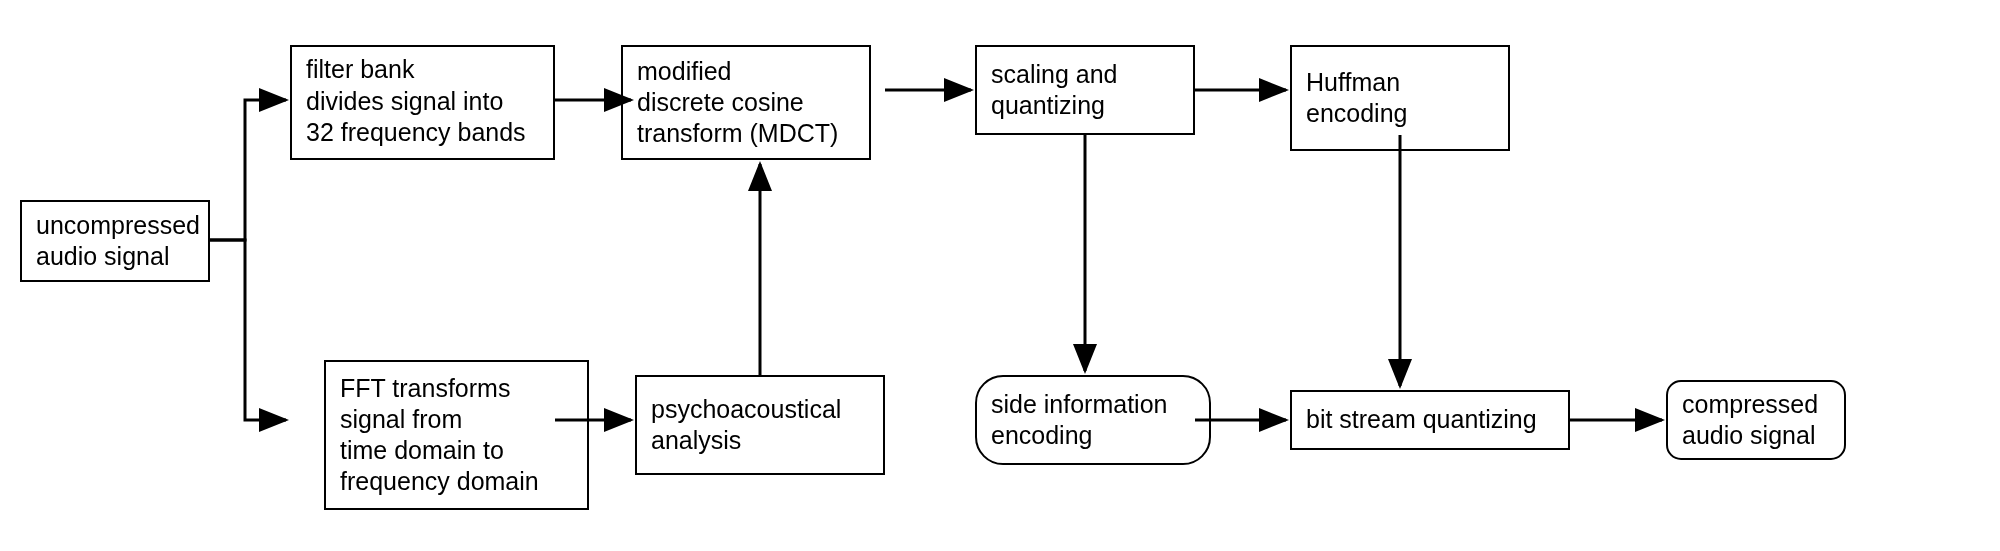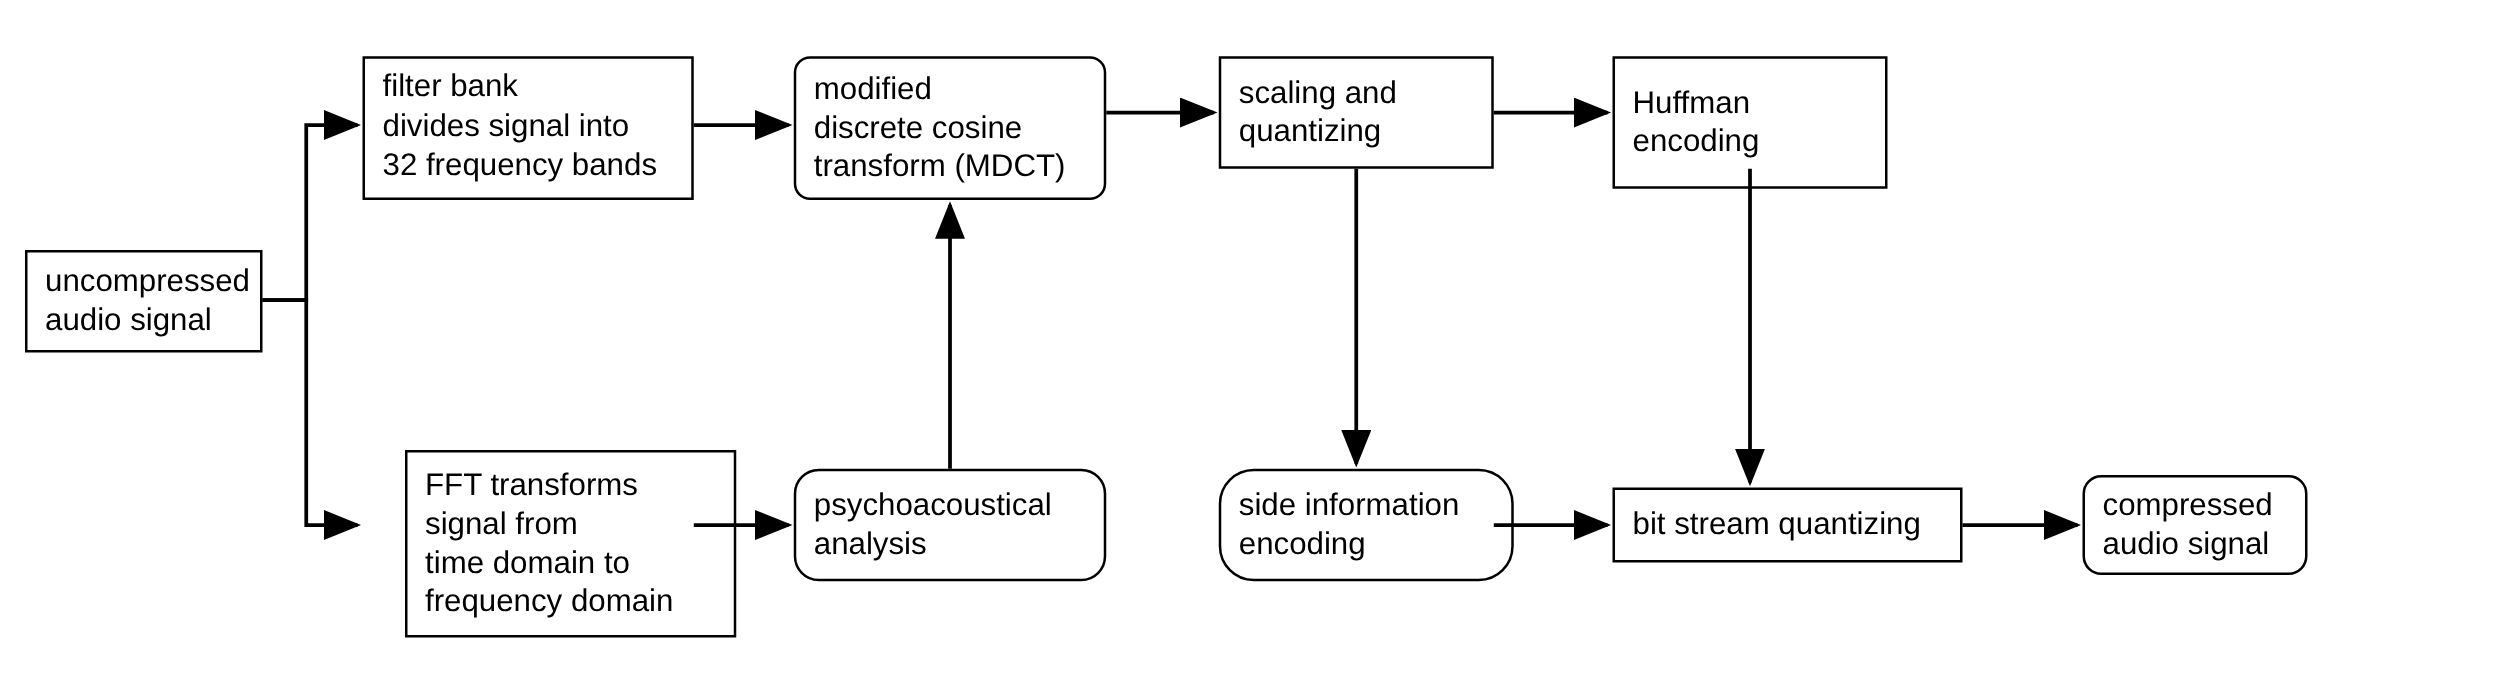--- a/index.html
+++ b/index.html
@@ -37,25 +37,25 @@
 </div>
 
 <div class="box" style="left:290px; top:45px; width:265px; height:115px;align-items:flex-end;">
   <span>filter bank<br>divides signal into<br>32 frequency bands</span>
 </div>
 
 <div class="box" style="left:290px; top:360px; width:265px; height:150px;margin-left:34px;">
   <span>FFT transforms<br>signal from<br>time domain to<br>frequency domain</span>
 </div>
 
-<div class="box" style="left:635px; top:45px; width:250px; height:115px;border-radius:13px;">
+<div class="box" style="left:621px; top:45px; width:250px; height:115px;">
   <span>modified<br>discrete cosine<br>transform (MDCT)</span>
 </div>
 
-<div class="box" style="left:635px; top:375px; width:250px; height:90px;border-radius:20px;">
+<div class="box" style="left:635px; top:375px; width:250px; height:100px;">
   <span>psychoacoustical<br>analysis</span>
 </div>
 
 <div class="box" style="left:975px; top:45px; width:220px; height:90px;">
   <span>scaling and<br>quantizing</span>
 </div>
 
 <div class="box" style="left:975px; top:375px; width:236px; height:90px;border-radius:28px;">
   <span>side information<br>encoding</span>
 </div>

